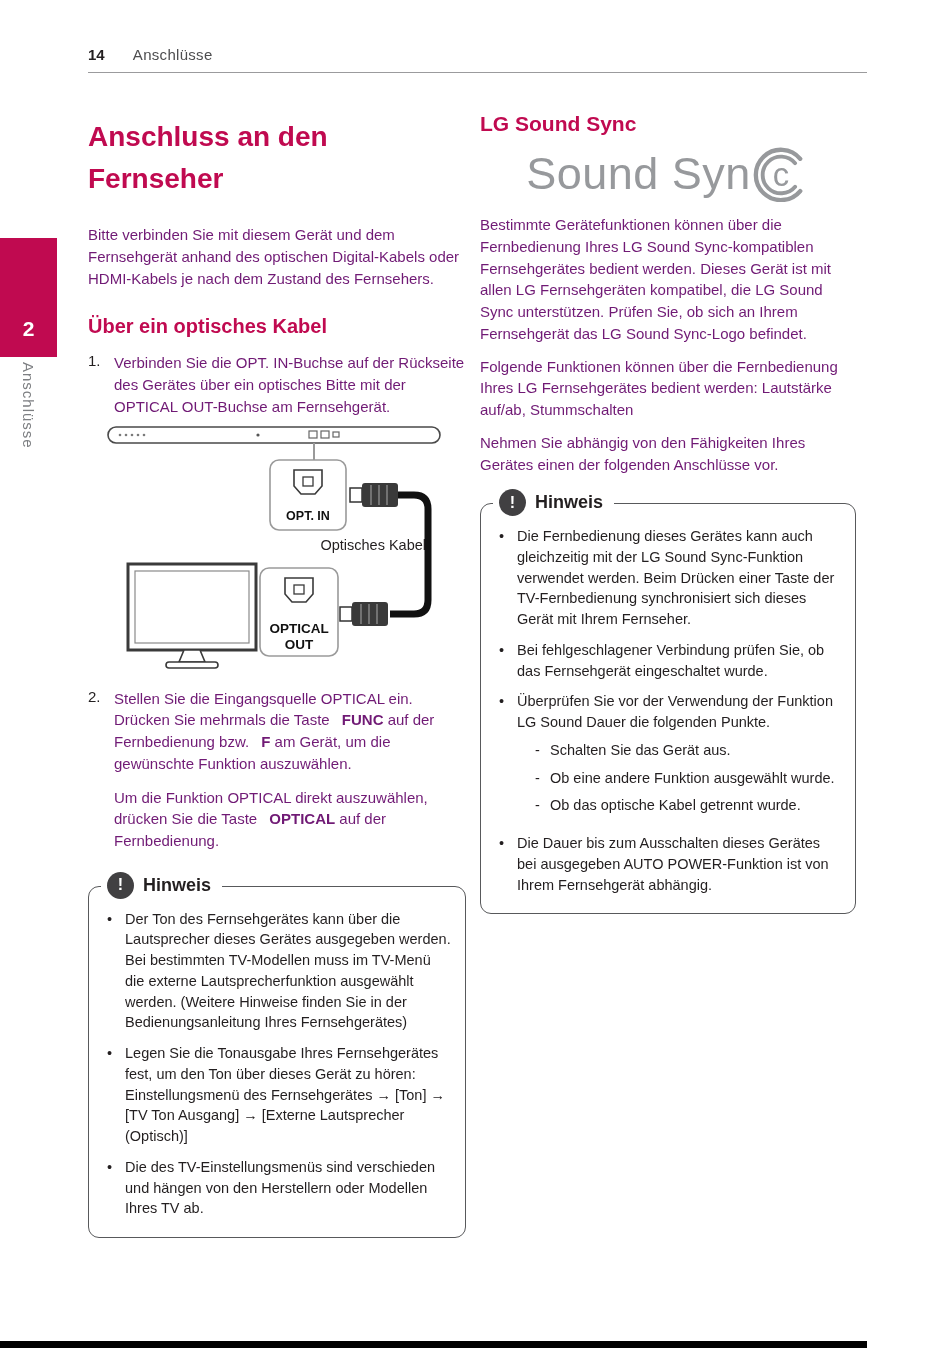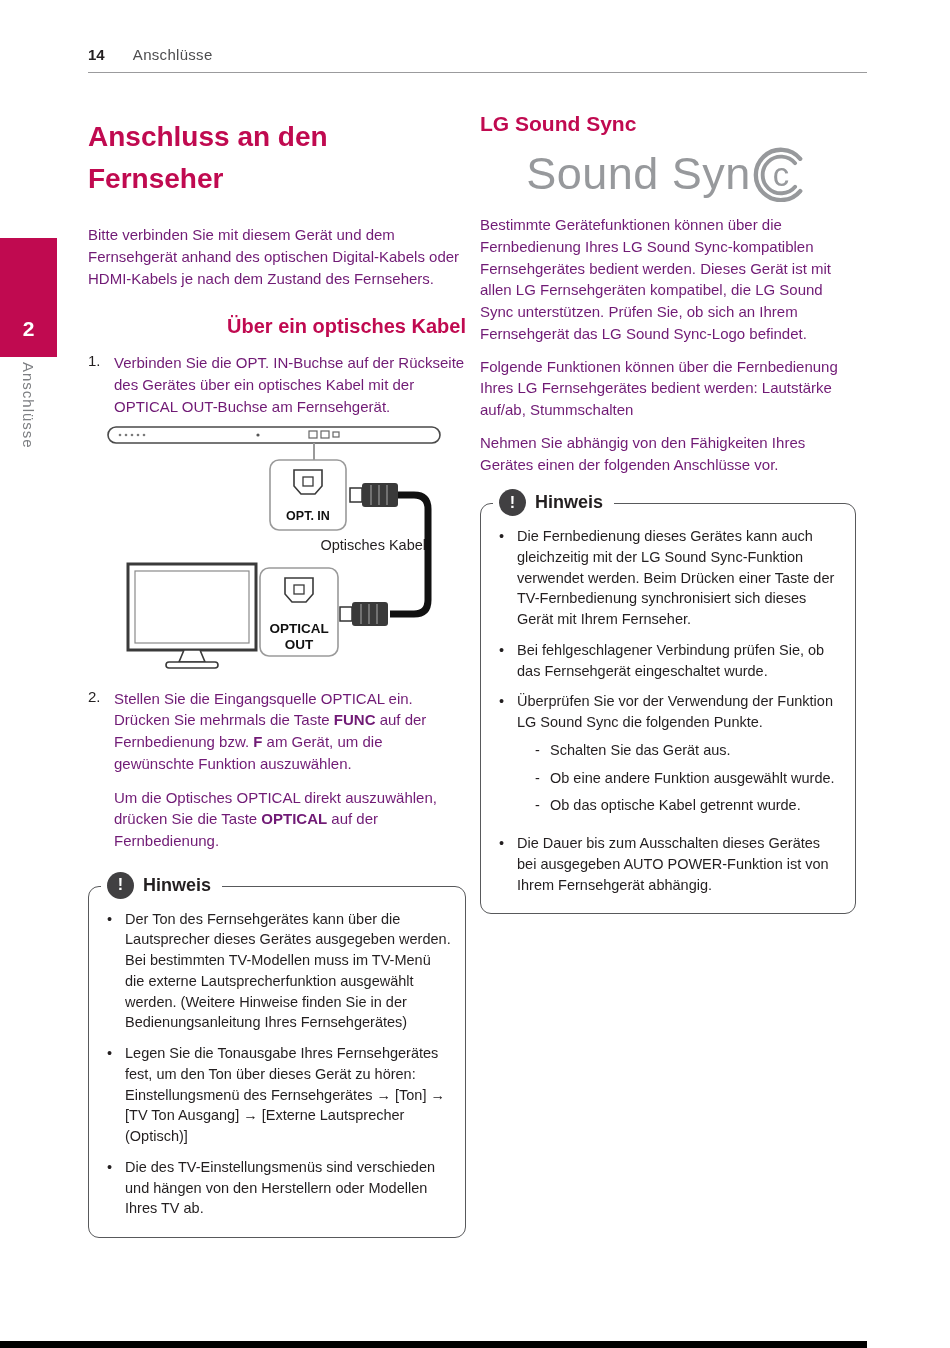--- a/index.html
+++ b/index.html
@@ -27,29 +27,29 @@
   .chapter-vertical span {
     writing-mode:vertical-rl; text-orientation:mixed; color:#7d7f82; font-size:15px; letter-spacing:1px;
   }
   
   .col-left  { position:absolute; left:88px;  top:108px; width:378px; }
   .col-right { position:absolute; left:480px; top:104px; width:376px; }
   .bt { font-size:15px; line-height:1.45; color:#701a75; }
   h1.main-title {
     font-size:28px; line-height:1.5; font-weight:bold; color:var(--accent); margin:8px 0 24px 0;
   }
-  h2.sub-title { font-size:20px; font-weight:bold; color:var(--accent); margin:26px 0 14px 0;text-align:right; }
+  h2.sub-title { font-size:20px; font-weight:bold; color:var(--accent); margin:26px 0 14px 0; }
   h2.right-title { font-size:21px; font-weight:bold; color:var(--accent); margin:8px 0 8px 0; }
   p { margin:0; }
   .intro { margin-bottom:8px; }
   .step { display:flex; margin-bottom:4px; }
   .step-num { flex:none; width:26px; font-size:15px; }
   .step-body { flex:1; }
   .step-body .para2 { margin-top:12px; }
-  b { font-weight:bold; }
+  b { font-weight:bold;margin-left:8px; }
   
   svg.diagram { display:block; margin:6px 0 8px 0; }
   svg.diagram text { font-family:"Liberation Sans","DejaVu Sans",sans-serif; }
   
   .logo-row { display:flex; align-items:center; justify-content:center; margin:8px 0 12px 0; gap:1px; }
   .logo-text { font-size:45px; color:#97999c; letter-spacing:0.5px; line-height:1; }
   
   .rp { margin-bottom:11px; }
   
   .note {
@@ -93,21 +93,21 @@
 
   <div class="col-left">
     <h1 class="main-title">Anschluss an den Fernseher</h1>
 
     <p class="bt intro">Bitte verbinden Sie mit diesem Gerät und dem Fernsehgerät anhand des optischen Digital-Kabels oder HDMI-Kabels je nach dem Zustand des Fernsehers.</p>
 
     <h2 class="sub-title">Über ein optisches Kabel</h2>
 
     <div class="step">
       <div class="step-num">1.</div>
-      <div class="step-body bt">Verbinden Sie die OPT. IN-Buchse auf der Rückseite des Gerätes über ein optisches Kabel mit der OPTICAL OUT-Buchse am Fernsehgerät.</div>
+      <div class="step-body bt">Verbinden Sie die OPT. IN-Buchse auf der Rückseite des Gerätes über ein optisches Bitte mit der OPTICAL OUT-Buchse am Fernsehgerät.</div>
     </div>
 
     <svg class="diagram" width="378" height="256" viewBox="0 0 378 256">
 
       <g>
         <rect x="20" y="3" width="332" height="16" rx="8" fill="#ffffff" stroke="#4a4a4a" stroke-width="1.6"></rect>
         <circle cx="32" cy="11" r="1.3" fill="#7a7a7a"></circle>
         <circle cx="38" cy="11" r="1.3" fill="#7a7a7a"></circle>
         <circle cx="44" cy="11" r="1.3" fill="#7a7a7a"></circle>
         <circle cx="50" cy="11" r="1.3" fill="#7a7a7a"></circle>
@@ -162,21 +162,21 @@
         <line x1="273" y1="180" x2="273" y2="200" stroke="#8a8a8a" stroke-width="1.4"></line>
         <line x1="281" y1="180" x2="281" y2="200" stroke="#8a8a8a" stroke-width="1.4"></line>
         <line x1="289" y1="180" x2="289" y2="200" stroke="#8a8a8a" stroke-width="1.4"></line>
       </g>
     </svg>
 
     <div class="step">
       <div class="step-num">2.</div>
       <div class="step-body bt">
         <p><span>Stellen Sie die Eingangsquelle OPTICAL ein. Drücken Sie mehrmals die Taste </span><b>FUNC</b><span> auf der Fernbedienung bzw. </span><b>F</b><span> am Gerät, um die gewünschte Funktion auszuwählen.</span></p>
-        <p class="para2"><span>Um die Optisches OPTICAL direkt auszuwählen, drücken Sie die Taste </span><b>OPTICAL</b><span> auf der Fernbedienung.</span></p>
+        <p class="para2"><span>Um die Funktion OPTICAL direkt auszuwählen, drücken Sie die Taste </span><b>OPTICAL</b><span> auf der Fernbedienung.</span></p>
       </div>
     </div>
 
     <div class="note">
       <div class="note-title">
         <div class="note-icon">!</div>
         <div class="note-title-text">Hinweis</div>
       </div>
       <div class="nb">
         <span class="mark">•</span>
@@ -218,21 +218,21 @@
         <span class="mark">•</span>
         <span class="txt">Die Fernbedienung dieses Gerätes kann auch gleichzeitig mit der LG Sound Sync-Funktion verwendet werden. Beim Drücken einer Taste der TV-Fernbedienung synchronisiert sich dieses Gerät mit Ihrem Fernseher.</span>
       </div>
       <div class="nb">
         <span class="mark">•</span>
         <span class="txt">Bei fehlgeschlagener Verbindung prüfen Sie, ob das Fernsehgerät eingeschaltet wurde.</span>
       </div>
       <div class="nb">
         <span class="mark">•</span>
         <span class="txt">
-          <span>Überprüfen Sie vor der Verwendung der Funktion LG Sound Sync die folgenden Punkte.</span>
+          <span>Überprüfen Sie vor der Verwendung der Funktion LG Sound Dauer die folgenden Punkte.</span>
           <span class="sub">
             <span class="mark">-</span>
             <span>Schalten Sie das Gerät aus.</span>
           </span>
           <span class="sub">
             <span class="mark">-</span>
             <span>Ob eine andere Funktion ausgewählt wurde.</span>
           </span>
           <span class="sub">
             <span class="mark">-</span>

